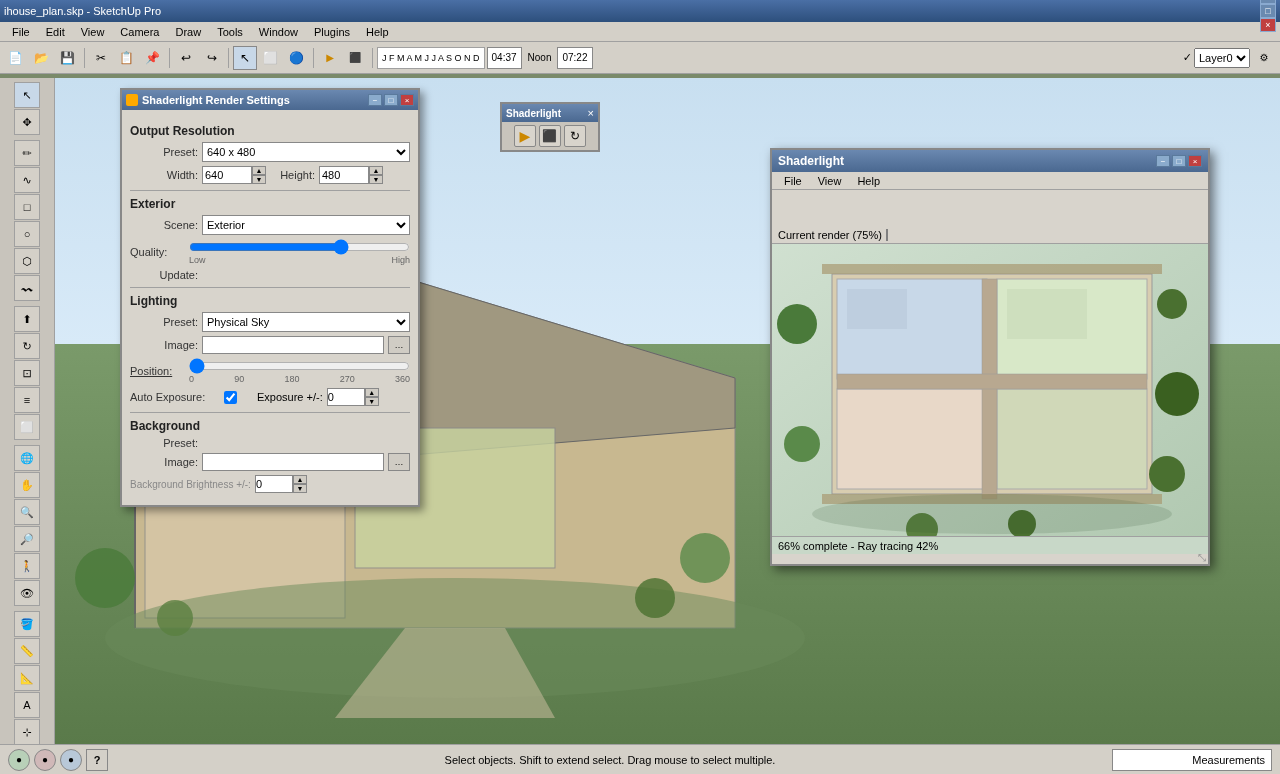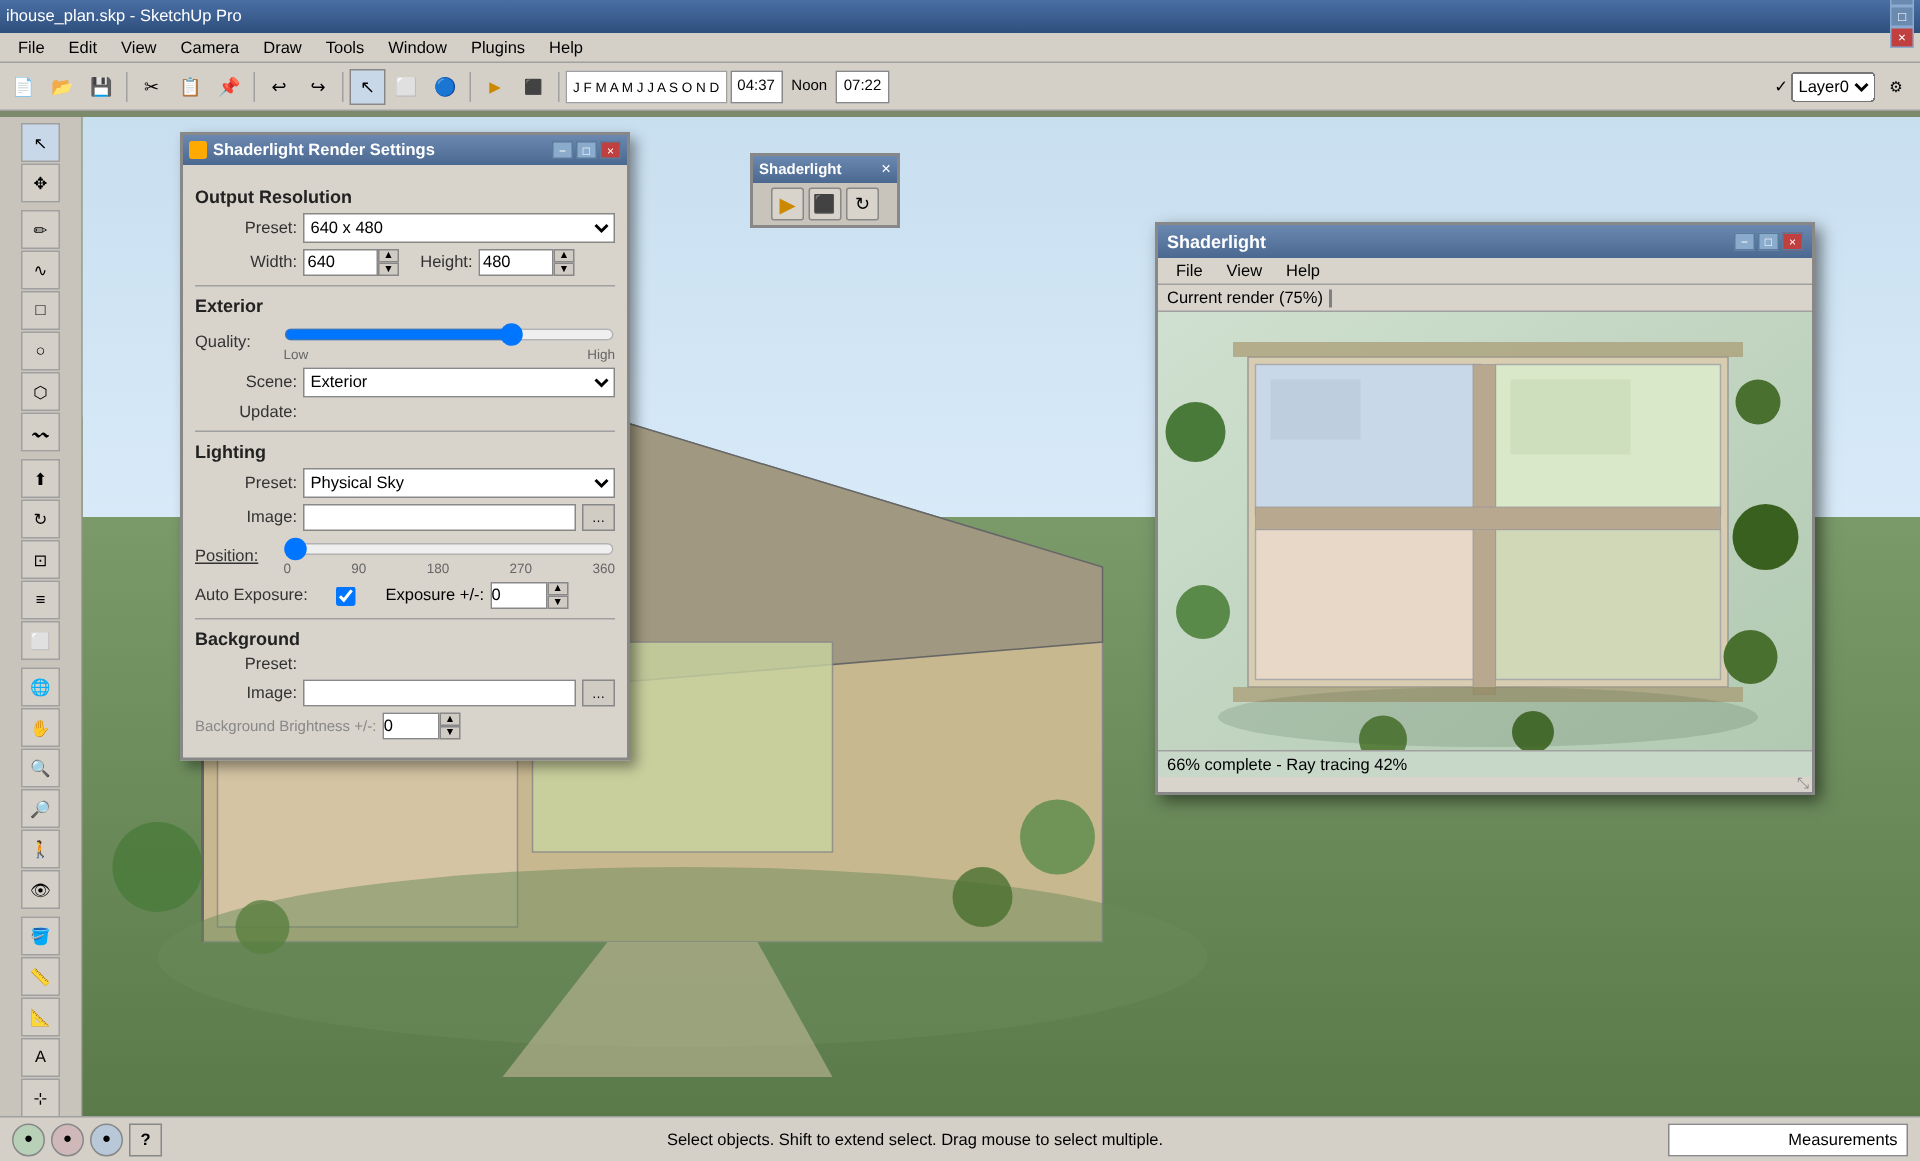--- a/index.html
+++ b/index.html
@@ -338,20 +338,21 @@
       cursor: pointer;
     }
     #render-window-status {
       height: 18px;
       background: #d8d4cc;
       display: flex;
       align-items: center;
       padding: 0 6px;
       border-bottom: 1px solid #a0a0a0;
       font-size: 11px;
+      margin-top: 36px;
     }
     #render-canvas {
       width: 436px;
       height: 310px;
       background: #e8e8e8;
       position: relative;
       overflow: hidden;
     }
     #render-progress-bar {
       position: absolute;
@@ -626,36 +627,36 @@
           <div class="spin-up">▲</div>
           <div class="spin-down">▼</div>
         </div>
       </div>
     </div>
 
     <div class="divider"></div>
 
     <div class="section-header">Exterior</div>
     <div class="form-row">
+      <span class="form-label">Scene:</span>
+      <select class="form-select">
+        <option>Exterior</option>
+        <option>Interior</option>
+        <option>Custom</option>
+      </select>
+    </div>
+    <div class="form-row">
       <span class="form-label-left" style="width:55px;">Quality:</span>
       <div class="quality-slider-container">
         <input type="range" class="quality-slider" min="0" max="100" value="70" style="">
         <div class="slider-labels">
           <span>Low</span>
           <span>High</span>
         </div>
       </div>
-    </div>
-    <div class="form-row">
-      <span class="form-label">Scene:</span>
-      <select class="form-select">
-        <option>Exterior</option>
-        <option>Interior</option>
-        <option>Custom</option>
-      </select>
     </div>
     <div class="form-row">
       <span class="form-label">Update:</span>
     </div>
 
     <div class="divider"></div>
 
     <div class="section-header">Lighting</div>
     <div class="form-row">
       <span class="form-label">Preset:</span>

